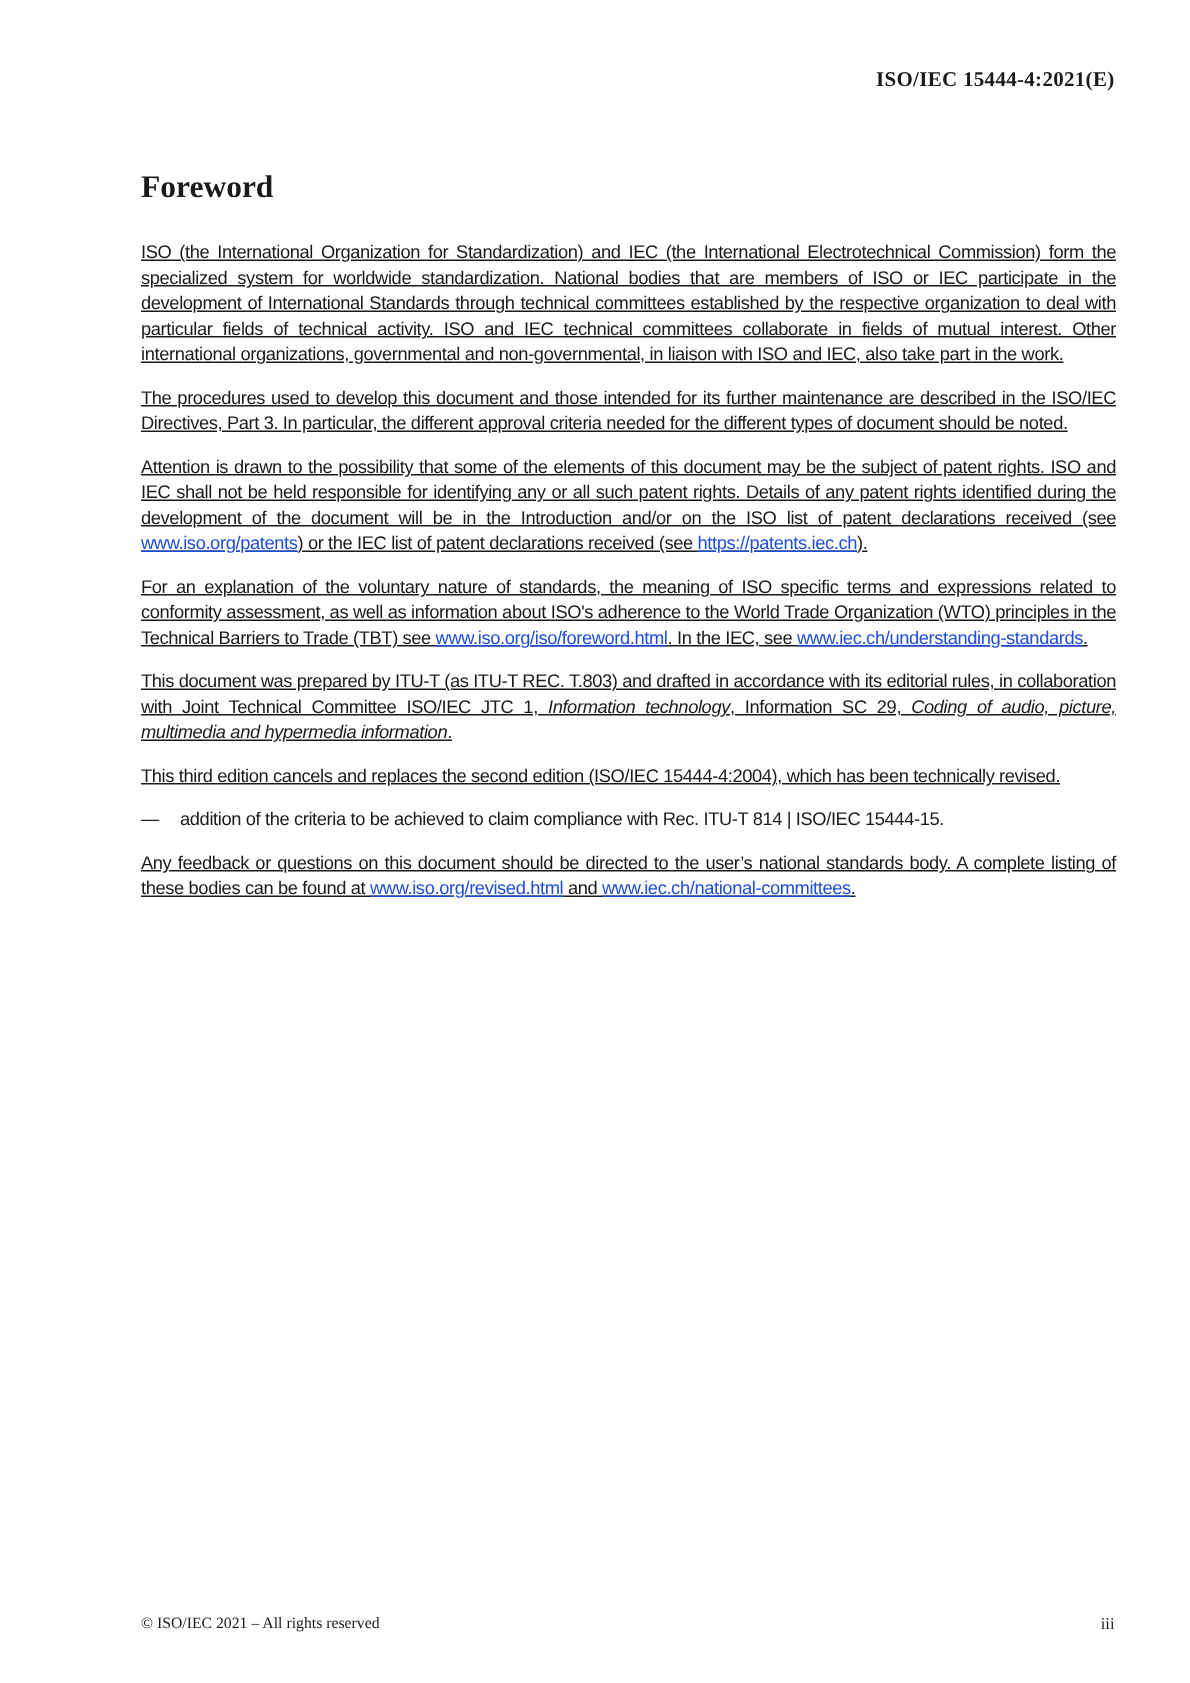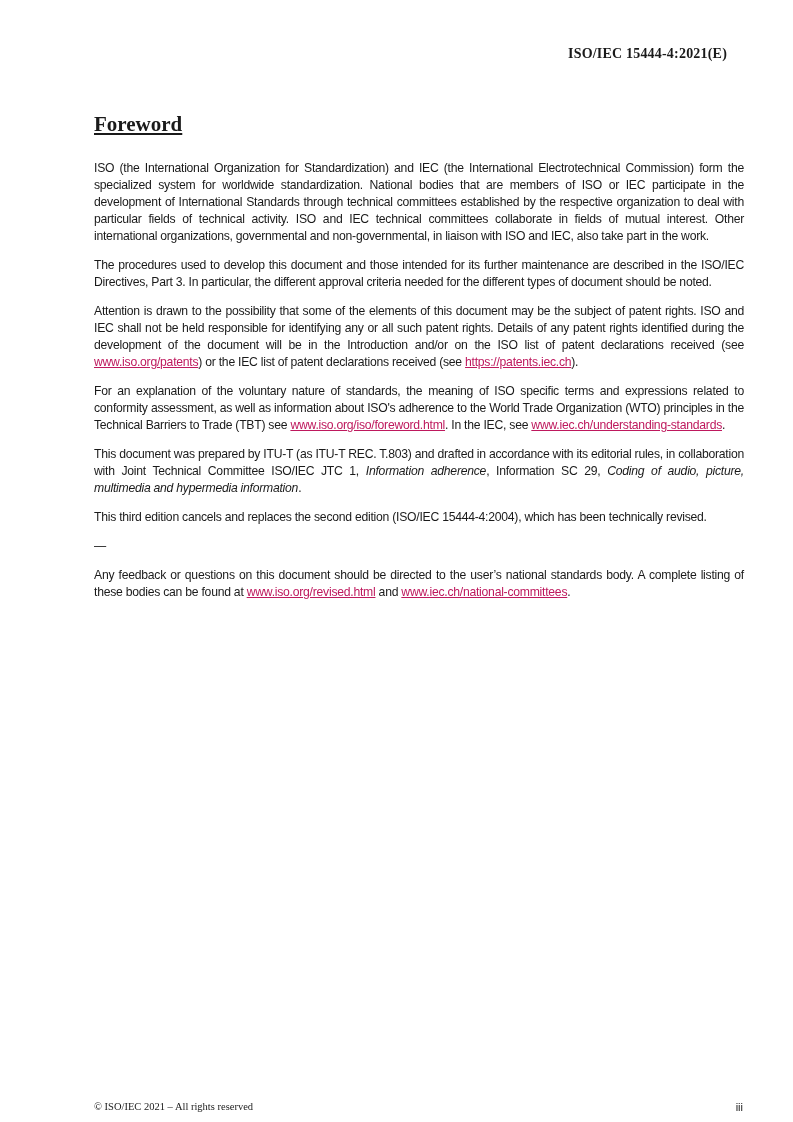--- a/index.html
+++ b/index.html
@@ -2,73 +2,74 @@
 <html><head>
   <meta charset="utf-8">
   <style>
     html, body { margin: 0; padding: 0; background: #ffffff; }
     body {
       width: 793px; height: 1122px; position: relative; overflow: hidden;
       font-family: "DejaVu Serif", "Liberation Serif", serif;
       color: #1a1a1a;
     }
     .header-id {
-      position: absolute; top: 46px; right: 66px;
+      position: absolute; top: 46px; right: 50px;
       font-family: "Liberation Serif", serif;
       font-weight: bold; font-size: 14px; letter-spacing: 0.2px;
     }
     .title {
       position: absolute; top: 112px; left: 94px;
       font-family: "Liberation Serif", serif;
-      font-weight: bold; font-size: 21px; margin: 0; text-decoration: underline;
+      font-weight: bold; font-size: 21px; margin: 0;
     }
     .content {
       position: absolute; top: 160px; left: 94px; width: 650px;
       font-family: "Liberation Sans", sans-serif;
       font-size: 12.2px; line-height: 17px;
       letter-spacing: -0.25px;
     }
-    .content p { margin: 0 0 12px 0; text-align: justify; }
-    .content a { color: #be185d; text-decoration: underline; }
+    .content p { margin: 0 0 12px 0; text-align: justify; text-decoration: underline; }
+    .content a { color: #1d4ed8; text-decoration: underline; }
     .content em { font-style: italic; }
     .list-item { display: flex; margin: 0 0 12px 0; }
     .list-dash { width: 26px; flex: none; }
     .footer-left {
       position: absolute; top: 1077px; left: 94px;
-      font-family: "Liberation Serif", serif; font-size: 10.5px; margin-top: 24px;
+      font-family: "Liberation Serif", serif; font-size: 10.5px;
     }
     .footer-right {
       position: absolute; top: 1077px; right: 50px;
-      font-family: Liberation Sans, sans-serif; font-size: 11px; margin-top: 24px;
+      font-family: Liberation Serif, serif; font-size: 11px;
     }
   </style>
 </head>
 <body>
 
 <div class="header-id">ISO/IEC 15444-4:2021(E)</div>
 
 <h1 class="title">Foreword</h1>
 
 <div class="content">
   <p>ISO (the International Organization for Standardization) and IEC (the International Electrotechnical Commission) form the specialized system for worldwide standardization. National bodies that are members of ISO or IEC participate in the development of International Standards through technical committees established by the respective organization to deal with particular fields of technical activity. ISO and IEC technical committees collaborate in fields of mutual interest. Other international organizations, governmental and non-governmental, in liaison with ISO and IEC, also take part in the work.</p>
 
   <p>The procedures used to develop this document and those intended for its further maintenance are described in the ISO/IEC Directives, Part 3. In particular, the different approval criteria needed for the different types of document should be noted.</p>
 
   <p><span>Attention is drawn to the possibility that some of the elements of this document may be the subject of patent rights. ISO and IEC shall not be held responsible for identifying any or all such patent rights. Details of any patent rights identified during the development of the document will be in the Introduction and/or on the ISO list of patent declarations received (see </span><a>www.iso.org/patents</a><span>) or the IEC list of patent declarations received (see </span><a>https://patents.iec.ch</a><span>).</span></p>
 
 
   <p><span>For an explanation of the voluntary nature of standards, the meaning of ISO specific terms and expressions related to conformity assessment, as well as information about ISO's adherence to the World Trade Organization (WTO) principles in the Technical Barriers to Trade (TBT) see </span><a>www.iso.org/iso/foreword.html</a><span>. In the IEC, see </span><a>www.iec.ch/understanding-standards</a><span>.</span></p>
 
-  <p><span>This document was prepared by ITU-T (as ITU-T REC. T.803) and drafted in accordance with its editorial rules, in collaboration with Joint Technical Committee ISO/IEC JTC 1, </span><em>Information adherence</em><span>, Information SC 29, </span><em>Coding of audio, picture, multimedia and hypermedia information</em><span>.</span></p>
+  <p><span>This document was prepared by ITU-T (as ITU-T REC. T.803) and drafted in accordance with its editorial rules, in collaboration with Joint Technical Committee ISO/IEC JTC 1, </span><em>Information technology</em><span>, Information SC 29, </span><em>Coding of audio, picture, multimedia and hypermedia information</em><span>.</span></p>
 
   <p>This third edition cancels and replaces the second edition (ISO/IEC 15444-4:2004), which has been technically revised.</p>
 
 
   <div class="list-item">
     <span class="list-dash">—</span>
+    <span>addition of the criteria to be achieved to claim compliance with Rec. ITU-T 814 | ISO/IEC 15444-15.</span>
   </div>
 
 
   <p><span>Any feedback or questions on this document should be directed to the user’s national standards body. A complete listing of these bodies can be found at </span><a>www.iso.org/revised.html</a><span> and </span><a>www.iec.ch/national-committees</a><span>.</span></p>
 </div>
 
 <div class="footer-left">© ISO/IEC 2021 – All rights reserved</div>
 <div class="footer-right">iii</div>
 
 </body></html>

